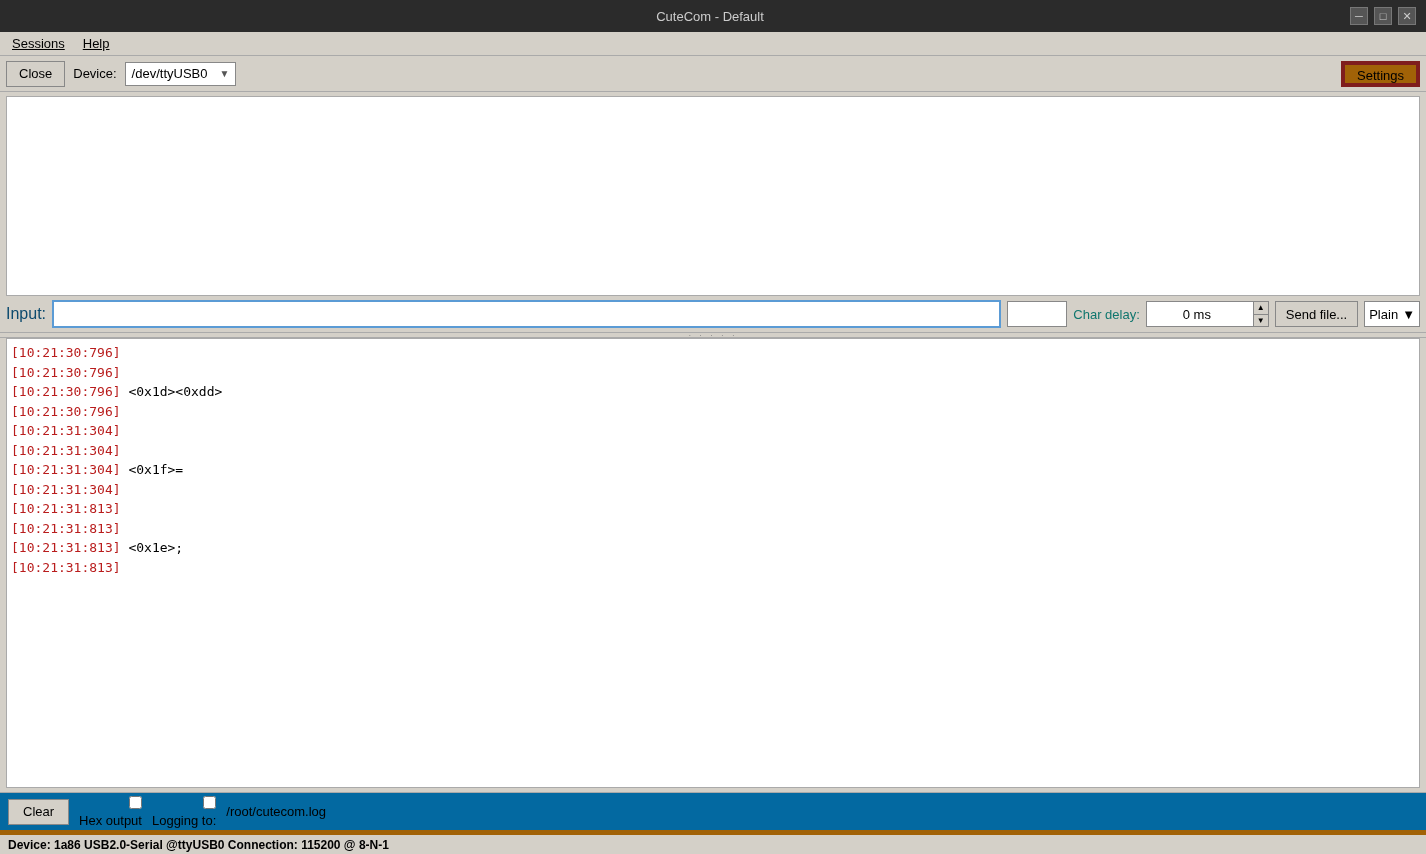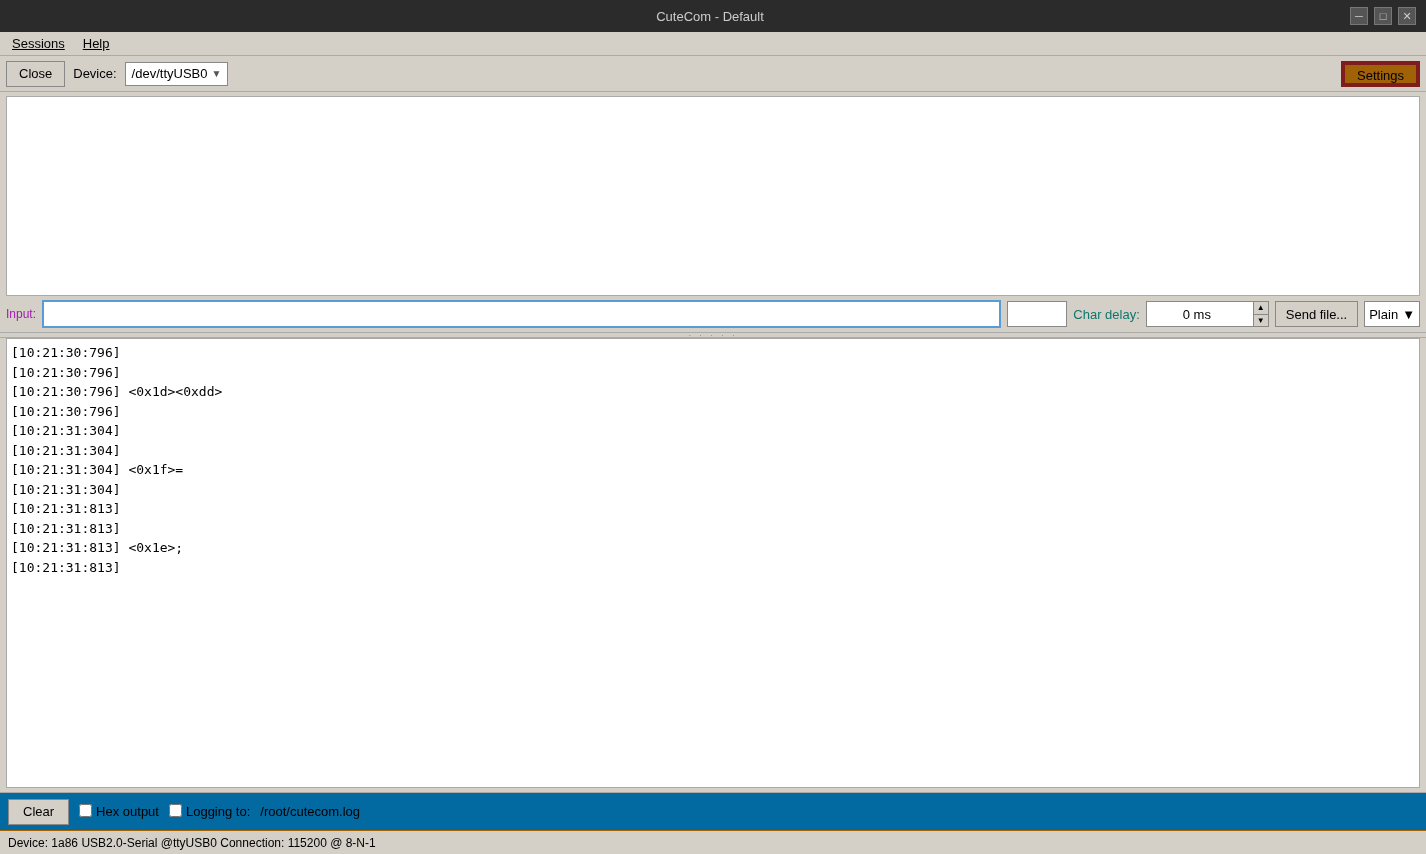--- a/index.html
+++ b/index.html
@@ -88,21 +88,21 @@
       color: #000;
     }
     .device-select {
       display: flex;
       align-items: center;
       border: 1px solid #888;
       background: #fff;
       padding: 2px 6px;
       height: 24px;
       font-size: 13px;
-      gap: 4px;
+      gap: 12px;
     }
     .device-select-arrow {
       font-size: 10px;
       color: #555;
     }
     .settings-btn {
       margin-left: auto;
       padding: 3px 12px;
       background: #a16207;
       border: 4px solid #7f1d1d;
@@ -118,22 +118,22 @@
       overflow-y: auto;
     }
     .input-row {
       display: flex;
       align-items: center;
       padding: 4px 6px;
       gap: 6px;
       background: #d4d0c8;
     }
     .input-label {
-      font-size: 12px;
-      color: #a21caf;
+      font-size: 16px;
+      color: #0c4a6e;
       white-space: nowrap;
     }
     .input-field {
       flex: 1;
       height: 28px;
       border: 2px solid #5b9bd5;
       padding: 0 4px;
       font-size: 13px;
       outline: none;
     }
@@ -204,21 +204,21 @@
       border: 1px solid #aaa;
       overflow-y: auto;
       padding: 4px;
       font-size: 13px;
       font-family: monospace;
     }
     .log-entry {
       line-height: 1.5;
     }
     .log-timestamp {
-      color: #000000;
+      color: #b91c1c;
     }
     .log-content {
       color: #000;
     }
     .bottom-bar {
       background: #0369a1;
       height: 38px;
       display: flex;
       align-items: center;
       padding: 8px 8px;
@@ -228,35 +228,37 @@
     .clear-btn {
       padding: 3px 14px;
       background: #d4d0c8;
       border: 1px solid #888;
       font-size: 13px;
       cursor: pointer;
       height: 26px;
     }
     .checkbox-label {
       display: flex;
-      align-items: flex-start;
+      align-items: flex-end;
       gap: 4px;
       font-size: 13px;
       color: #000;
       cursor: pointer;
+      flex-direction: column;
     }
     .status-bar {
       background: #d4d0c8;
       height: 24px;
       display: flex;
       align-items: center;
       padding: 0 8px;
-      border-top: 1px solid #a16207;
+      border-top: 5px solid #a16207;
       font-size: 12px;
       color: #000;
+      font-weight: bold;
     }
     .select-wrapper {
       display: flex;
       align-items: center;
       height: 26px;
       border: 1px solid #888;
       background: #fff;
     }
     select.native-select {
       border: none;

